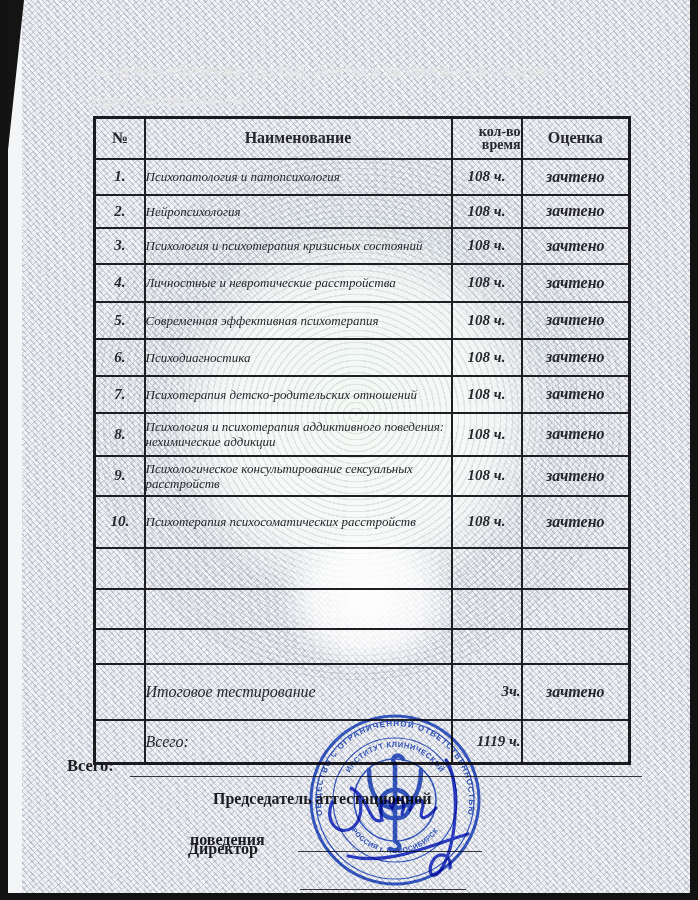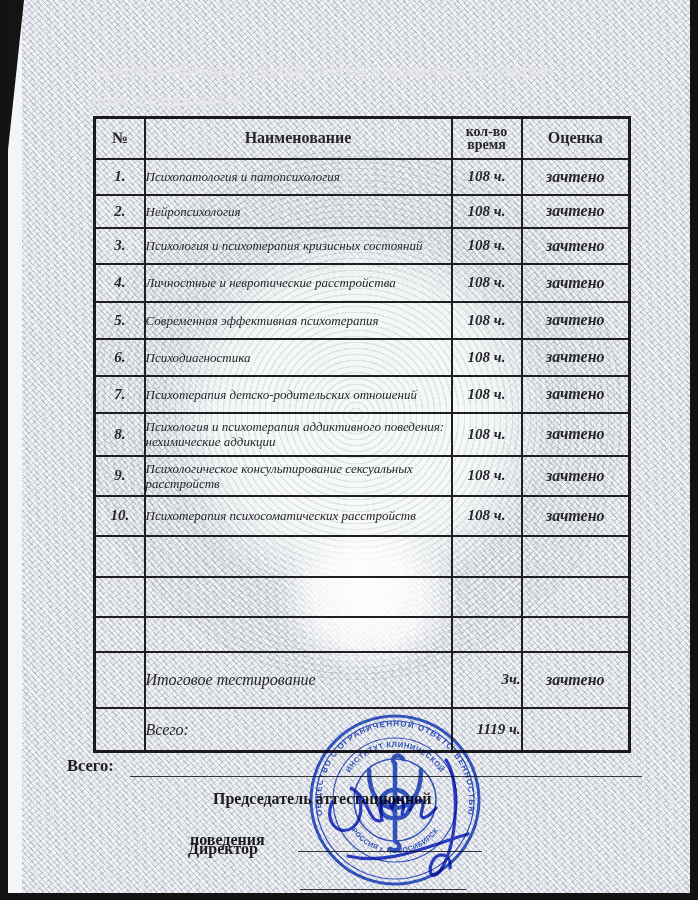--- a/index.html
+++ b/index.html
@@ -22,21 +22,21 @@
     -webkit-clip-path:polygon(0 0,100% 0,0 100%);clip-path:polygon(0 0,100% 0,0 100%);}
   .intro{position:absolute;left:92px;top:55px;width:525px;font-weight:bold;font-size:17.5px;
     line-height:30px;color:#e5e5e5;letter-spacing:0.2px;}
   .intro span{display:block;}
   table.results{position:absolute;left:93px;top:116px;width:535px;border-collapse:collapse;
     table-layout:fixed;color:#26262c;}
   table.results td,table.results th{border:2px solid #1f1f23;padding:0;overflow:hidden;}
   table.results{border:3px solid #1b1b1f;}
   col.c-num{width:50px;}col.c-name{width:307px;}col.c-hours{width:70px;}col.c-grade{width:108px;}
   th.h{font-size:16px;font-weight:bold;font-style:normal;text-align:center;}
-  th.h-hours{font-size:14px;line-height:13.5px;}
+  th.h-hours{font-size:14px;line-height:13.5px;text-align:right;}
   td.num{font-style:italic;font-weight:bold;font-size:15px;text-align:center;}
   td.name{font-style:italic;font-weight:normal;font-size:13px;padding-left:10px;padding-right:6px;line-height:15px;margin-top:40px;}
   td.hours{font-style:italic;font-weight:bold;font-size:15px;text-align:center;}
   td.grade{font-style:italic;font-weight:bold;font-size:16px;text-align:center;}
   td.name-big{font-size:16px;}
   td.hours-r{text-align:right;padding-right:8px;}
   .lbl{position:absolute;font-weight:bold;color:#1c1c20;}
   .rule{position:absolute;border-bottom:1.6px solid #36363a;}
   .stamp{position:absolute;left:302px;top:707px;mix-blend-mode:multiply;opacity:0.93;}
   .sign{position:absolute;left:318px;top:750px;mix-blend-mode:multiply;opacity:0.95;}
@@ -121,21 +121,21 @@
       <td class="name">Психология и психотерапия аддиктивного поведения: нехимические аддикции</td>
       <td class="hours">108 ч.</td>
       <td class="grade">зачтено</td>
     </tr>
     <tr style="height:40px">
       <td class="num">9.</td>
       <td class="name">Психологическое консультирование сексуальных расстройств</td>
       <td class="hours">108 ч.</td>
       <td class="grade">зачтено</td>
     </tr>
-    <tr style="height:40px">
+    <tr style="height:52px">
       <td class="num">10.</td>
       <td class="name">Психотерапия психосоматических расстройств</td>
       <td class="hours">108 ч.</td>
       <td class="grade">зачтено</td>
     </tr>
     <tr style="height:41px">
           <td class="num"></td>
           <td class="name"></td>
           <td class="hours"></td>
           <td class="grade"></td>

